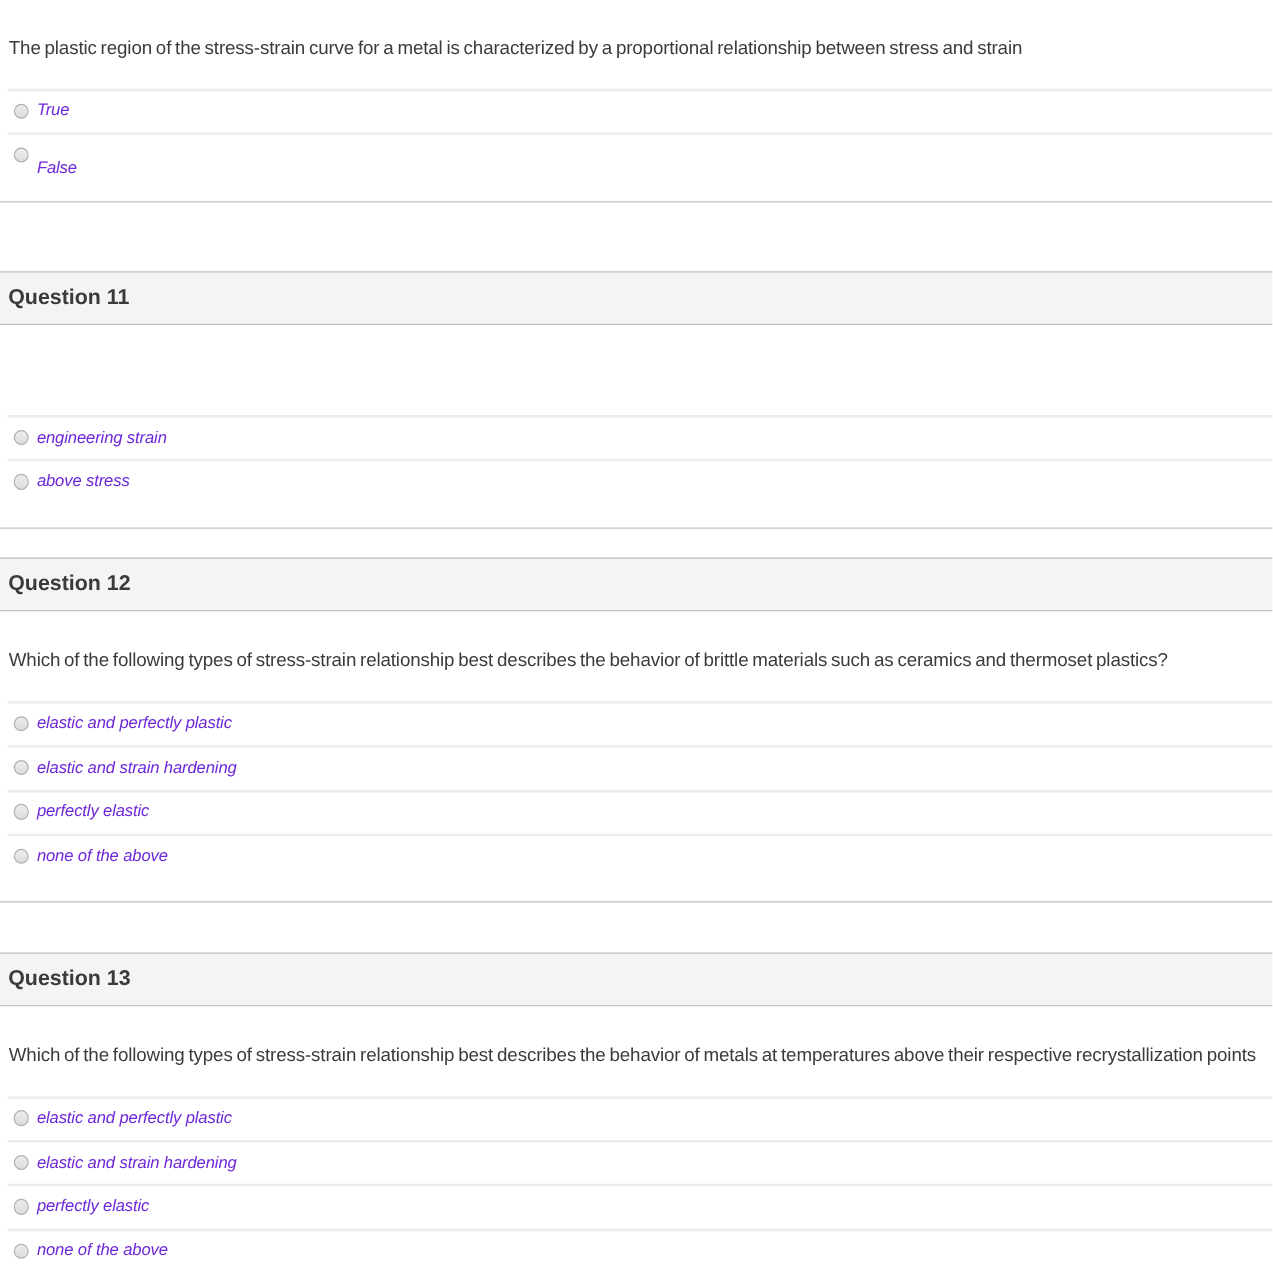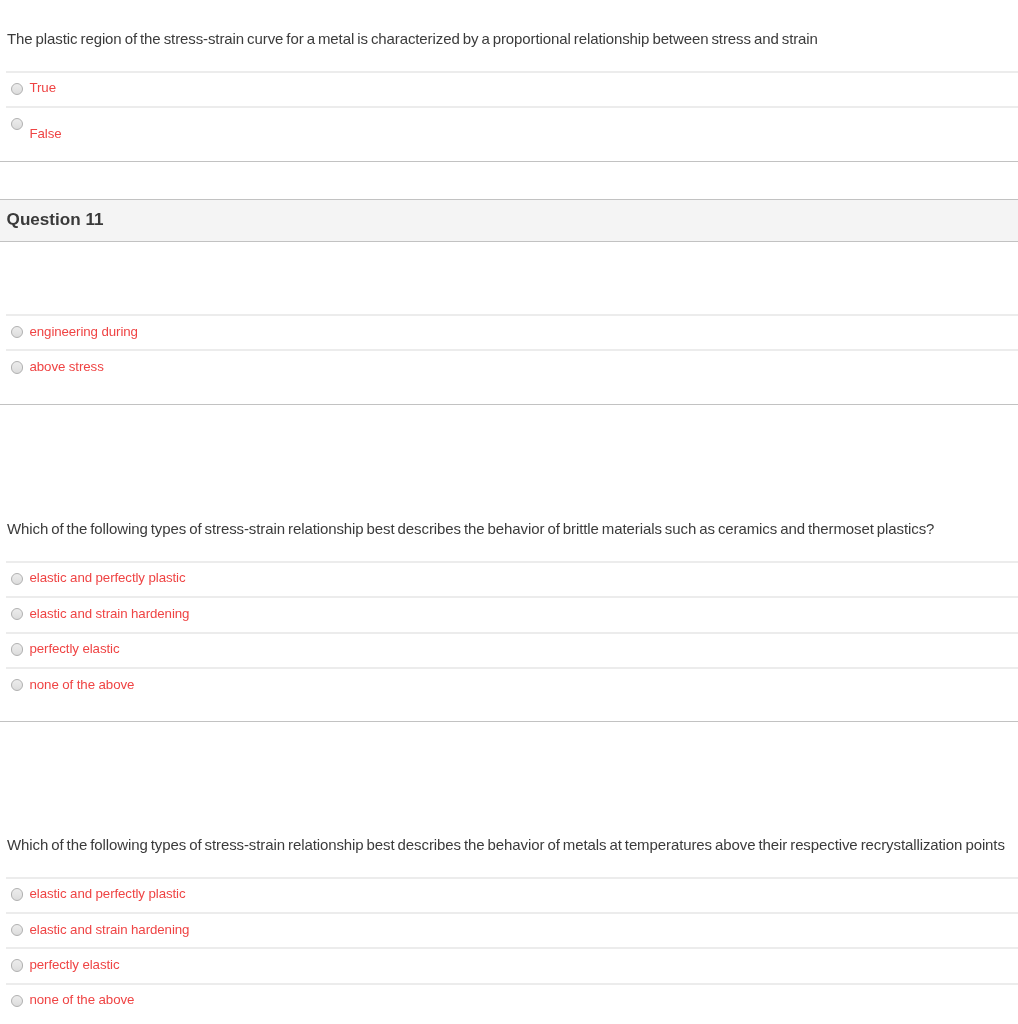--- a/index.html
+++ b/index.html
@@ -32,22 +32,22 @@
   }
   .radio{
     position:absolute;left:10.9px;
     width:10.4px;height:10.4px;border-radius:50%;
     border:1px solid #b0b0b0;
     background:linear-gradient(to bottom,#ececec 0%,#e4e4e4 55%,#dcdcdc 100%);
     box-sizing:content-box;
   }
   .alabel{
     position:absolute;left:29.5px;
-    font-size:13.3px;letter-spacing:-0.1px;color:#ef4444;
-    line-height:13.3px;white-space:nowrap;
+    font-size:13.3px;letter-spacing:-0.1px;color:#6d28d9;
+    line-height:13.3px;white-space:nowrap;font-style:italic;
   }
   .qfoot{position:absolute;left:0;width:1018px;height:1px;background:#c2c2c2;}
 </style>
 </head>
 <body>
 
 <div class="page">
   <div class="question" style="top:-1px;height:162.6px">
     <div class="qtext" style="top:31.4px">The plastic region of the stress-strain curve for a metal is characterized by a proportional relationship between stress and strain</div>
     <div class="answers">
@@ -57,41 +57,46 @@
         <span class="alabel" style="top:10.1px">True</span>
       </div>
       <div class="answer" style="top:107.7px;height:35.4px">
         <span class="answer-sep"></span>
         <span class="radio" style="top:11.4px"></span>
         <span class="alabel" style="top:20px">False</span>
       </div>
     </div>
     <div class="qfoot" style="top:161.6px"></div>
   </div>
-  <div class="question" style="top:199px;height:185px">
+  <div class="question" style="top:217px;height:185px">
     <div class="qheader" style="top:0px;height:43.2px">
       <span class="hdr-rule" style="top:0"></span>
       <span class="qheader-text" style="top:12.2px">Question 11</span>
       <span class="hdr-rule" style="top:42.2px"></span>
     </div>
     <div class="answers">
       <div class="answer" style="top:115.5px;height:35.4px">
         <span class="answer-sep"></span>
         <span class="radio" style="top:11.4px"></span>
-        <span class="alabel" style="top:10.1px">engineering during</span>
+        <span class="alabel" style="top:10.1px">engineering strain</span>
       </div>
       <div class="answer" style="top:150.9px;height:35.4px">
         <span class="answer-sep"></span>
         <span class="radio" style="top:11.4px"></span>
         <span class="alabel" style="top:10.1px">above stress</span>
       </div>
     </div>
     <div class="qfoot" style="top:204.8px"></div>
   </div>
   <div class="question" style="top:445.8px;height:276.6px">
+    <div class="qheader" style="top:0px;height:43.2px">
+      <span class="hdr-rule" style="top:0"></span>
+      <span class="qheader-text" style="top:12.2px">Question 12</span>
+      <span class="hdr-rule" style="top:42.2px"></span>
+    </div>
     <div class="qtext" style="top:74.6px">Which of the following types of stress-strain relationship best describes the behavior of brittle materials such as ceramics and thermoset plastics?</div>
     <div class="answers">
       <div class="answer" style="top:115.5px;height:35.4px">
         <span class="answer-sep"></span>
         <span class="radio" style="top:11.4px"></span>
         <span class="alabel" style="top:10.1px">elastic and perfectly plastic</span>
       </div>
       <div class="answer" style="top:150.9px;height:35.4px">
         <span class="answer-sep"></span>
         <span class="radio" style="top:11.4px"></span>
@@ -104,20 +109,25 @@
       </div>
       <div class="answer" style="top:221.7px;height:35.4px">
         <span class="answer-sep"></span>
         <span class="radio" style="top:11.4px"></span>
         <span class="alabel" style="top:10.1px">none of the above</span>
       </div>
     </div>
     <div class="qfoot" style="top:275.6px"></div>
   </div>
   <div class="question" style="top:761.6px;height:276.6px">
+    <div class="qheader" style="top:0px;height:43.2px">
+      <span class="hdr-rule" style="top:0"></span>
+      <span class="qheader-text" style="top:12.2px">Question 13</span>
+      <span class="hdr-rule" style="top:42.2px"></span>
+    </div>
     <div class="qtext" style="top:74.6px">Which of the following types of stress-strain relationship best describes the behavior of metals at temperatures above their respective recrystallization points</div>
     <div class="answers">
       <div class="answer" style="top:115.5px;height:35.4px">
         <span class="answer-sep"></span>
         <span class="radio" style="top:11.4px"></span>
         <span class="alabel" style="top:10.1px">elastic and perfectly plastic</span>
       </div>
       <div class="answer" style="top:150.9px;height:35.4px">
         <span class="answer-sep"></span>
         <span class="radio" style="top:11.4px"></span>

